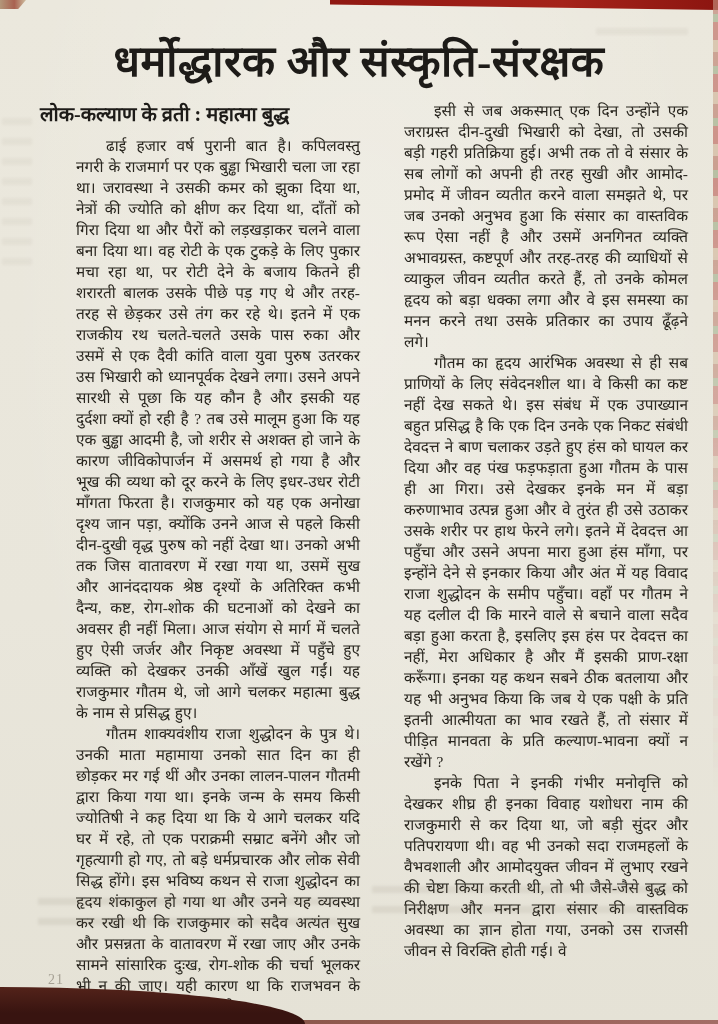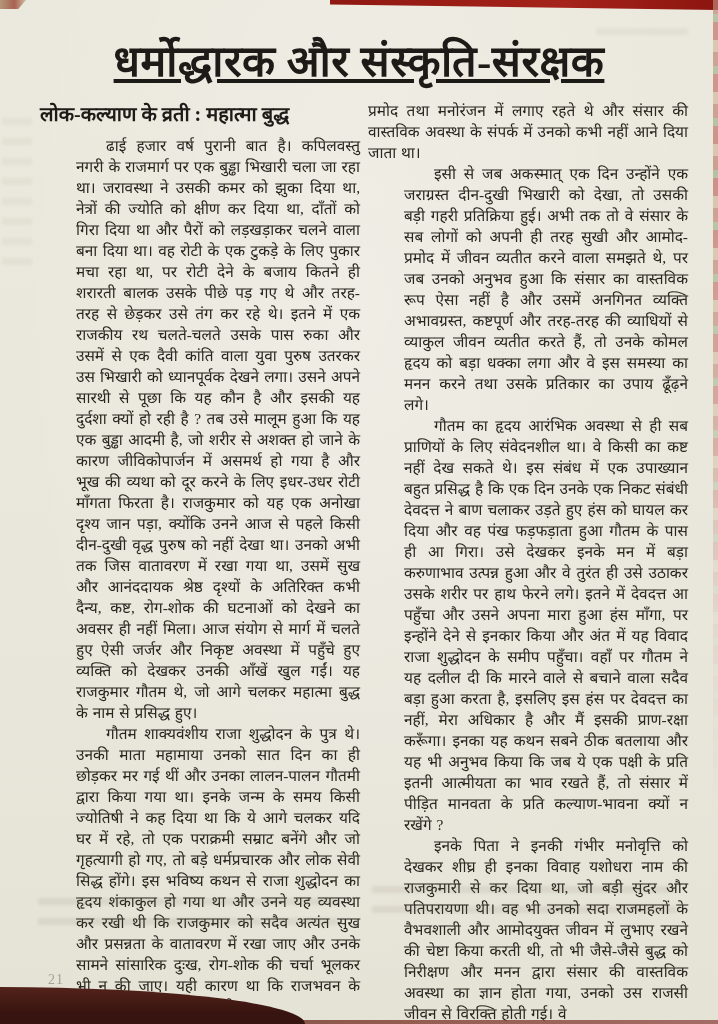--- a/index.html
+++ b/index.html
@@ -68,21 +68,20 @@
   
   .title {
     margin: 0;
     padding: 34px 30px 0 30px;
     text-align: center;
     font-size: 43px;
     line-height: 1.3;
     font-weight: 800;
     letter-spacing: 0.5px;
     color: #1d1b18;
-    text-decoration: underline;
   }
   .columns {
     position: absolute;
     left: 40px; right: 30px; top: 100px;
     display: flex;
     gap: 8px;
   }
   .col { flex: 1 1 0; min-width: 0; }
   .col-heading {
     margin: 0 0 7px 0;
@@ -121,21 +120,20 @@
 
   <div class="columns">
 
     <div class="col">
       <h2 class="col-heading">लोक-कल्याण के व्रती : महात्मा बुद्ध</h2>
       <p class="body-para indent">ढाई हजार वर्ष पुरानी बात है। कपिलवस्तु नगरी के राजमार्ग पर एक बुड्ढा भिखारी चला जा रहा था। जरावस्था ने उसकी कमर को झुका दिया था, नेत्रों की ज्योति को क्षीण कर दिया था, दाँतों को गिरा दिया था और पैरों को लड़खड़ाकर चलने वाला बना दिया था। वह रोटी के एक टुकड़े के लिए पुकार मचा रहा था, पर रोटी देने के बजाय कितने ही शरारती बालक उसके पीछे पड़ गए थे और तरह-तरह से छेड़कर उसे तंग कर रहे थे। इतने में एक राजकीय रथ चलते-चलते उसके पास रुका और उसमें से एक दैवी कांति वाला युवा पुरुष उतरकर उस भिखारी को ध्यानपूर्वक देखने लगा। उसने अपने सारथी से पूछा कि यह कौन है और इसकी यह दुर्दशा क्यों हो रही है ? तब उसे मालूम हुआ कि यह एक बुड्ढा आदमी है, जो शरीर से अशक्त हो जाने के कारण जीविकोपार्जन में असमर्थ हो गया है और भूख की व्यथा को दूर करने के लिए इधर-उधर रोटी माँगता फिरता है। राजकुमार को यह एक अनोखा दृश्य जान पड़ा, क्योंकि उनने आज से पहले किसी दीन-दुखी वृद्ध पुरुष को नहीं देखा था। उनको अभी तक जिस वातावरण में रखा गया था, उसमें सुख और आनंददायक श्रेष्ठ दृश्यों के अतिरिक्त कभी दैन्य, कष्ट, रोग-शोक की घटनाओं को देखने का अवसर ही नहीं मिला। आज संयोग से मार्ग में चलते हुए ऐसी जर्जर और निकृष्ट अवस्था में पहुँचे हुए व्यक्ति को देखकर उनकी आँखें खुल गईं। यह राजकुमार गौतम थे, जो आगे चलकर महात्मा बुद्ध के नाम से प्रसिद्ध हुए।</p>
       <p class="body-para indent">गौतम शाक्यवंशीय राजा शुद्धोदन के पुत्र थे। उनकी माता महामाया उनको सात दिन का ही छोड़कर मर गई थीं और उनका लालन-पालन गौतमी द्वारा किया गया था। इनके जन्म के समय किसी ज्योतिषी ने कह दिया था कि ये आगे चलकर यदि घर में रहे, तो एक पराक्रमी सम्राट बनेंगे और जो गृहत्यागी हो गए, तो बड़े धर्मप्रचारक और लोक सेवी सिद्ध होंगे। इस भविष्य कथन से राजा शुद्धोदन का हृदय शंकाकुल हो गया था और उनने यह व्यवस्था कर रखी थी कि राजकुमार को सदैव अत्यंत सुख और प्रसन्नता के वातावरण में रखा जाए और उनके सामने सांसारिक दुःख, रोग-शोक की चर्चा भूलकर भी न की जाए। यही कारण था कि राजभवन के दास-दासी उनको सदैव आमोद-</p>
     </div>
 
     <div class="col">
-      <p class="body-para">प्रमोद तथा मनोरंजन में लगाए रहते थे और संसार की वास्तविक अवस्था के संपर्क में उनको कभी नहीं आने दिया जाता था।</p>
       <p class="body-para indent">इसी से जब अकस्मात् एक दिन उन्होंने एक जराग्रस्त दीन-दुखी भिखारी को देखा, तो उसकी बड़ी गहरी प्रतिक्रिया हुई। अभी तक तो वे संसार के सब लोगों को अपनी ही तरह सुखी और आमोद-प्रमोद में जीवन व्यतीत करने वाला समझते थे, पर जब उनको अनुभव हुआ कि संसार का वास्तविक रूप ऐसा नहीं है और उसमें अनगिनत व्यक्ति अभावग्रस्त, कष्टपूर्ण और तरह-तरह की व्याधियों से व्याकुल जीवन व्यतीत करते हैं, तो उनके कोमल हृदय को बड़ा धक्का लगा और वे इस समस्या का मनन करने तथा उसके प्रतिकार का उपाय ढूँढ़ने लगे।</p>
       <p class="body-para indent">गौतम का हृदय आरंभिक अवस्था से ही सब प्राणियों के लिए संवेदनशील था। वे किसी का कष्ट नहीं देख सकते थे। इस संबंध में एक उपाख्यान बहुत प्रसिद्ध है कि एक दिन उनके एक निकट संबंधी देवदत्त ने बाण चलाकर उड़ते हुए हंस को घायल कर दिया और वह पंख फड़फड़ाता हुआ गौतम के पास ही आ गिरा। उसे देखकर इनके मन में बड़ा करुणाभाव उत्पन्न हुआ और वे तुरंत ही उसे उठाकर उसके शरीर पर हाथ फेरने लगे। इतने में देवदत्त आ पहुँचा और उसने अपना मारा हुआ हंस माँगा, पर इन्होंने देने से इनकार किया और अंत में यह विवाद राजा शुद्धोदन के समीप पहुँचा। वहाँ पर गौतम ने यह दलील दी कि मारने वाले से बचाने वाला सदैव बड़ा हुआ करता है, इसलिए इस हंस पर देवदत्त का नहीं, मेरा अधिकार है और मैं इसकी प्राण-रक्षा करूँगा। इनका यह कथन सबने ठीक बतलाया और यह भी अनुभव किया कि जब ये एक पक्षी के प्रति इतनी आत्मीयता का भाव रखते हैं, तो संसार में पीड़ित मानवता के प्रति कल्याण-भावना क्यों न रखेंगे ?</p>
       <p class="body-para indent">इनके पिता ने इनकी गंभीर मनोवृत्ति को देखकर शीघ्र ही इनका विवाह यशोधरा नाम की राजकुमारी से कर दिया था, जो बड़ी सुंदर और पतिपरायणा थी। वह भी उनको सदा राजमहलों के वैभवशाली और आमोदयुक्त जीवन में लुभाए रखने की चेष्टा किया करती थी, तो भी जैसे-जैसे बुद्ध को निरीक्षण और मनन द्वारा संसार की वास्तविक अवस्था का ज्ञान होता गया, उनको उस राजसी जीवन से विरक्ति होती गई। वे</p>
     </div>
 
   </div>
 
   <div class="page-number">21</div>
 
   <div class="ghost g-left-bottom"></div>

